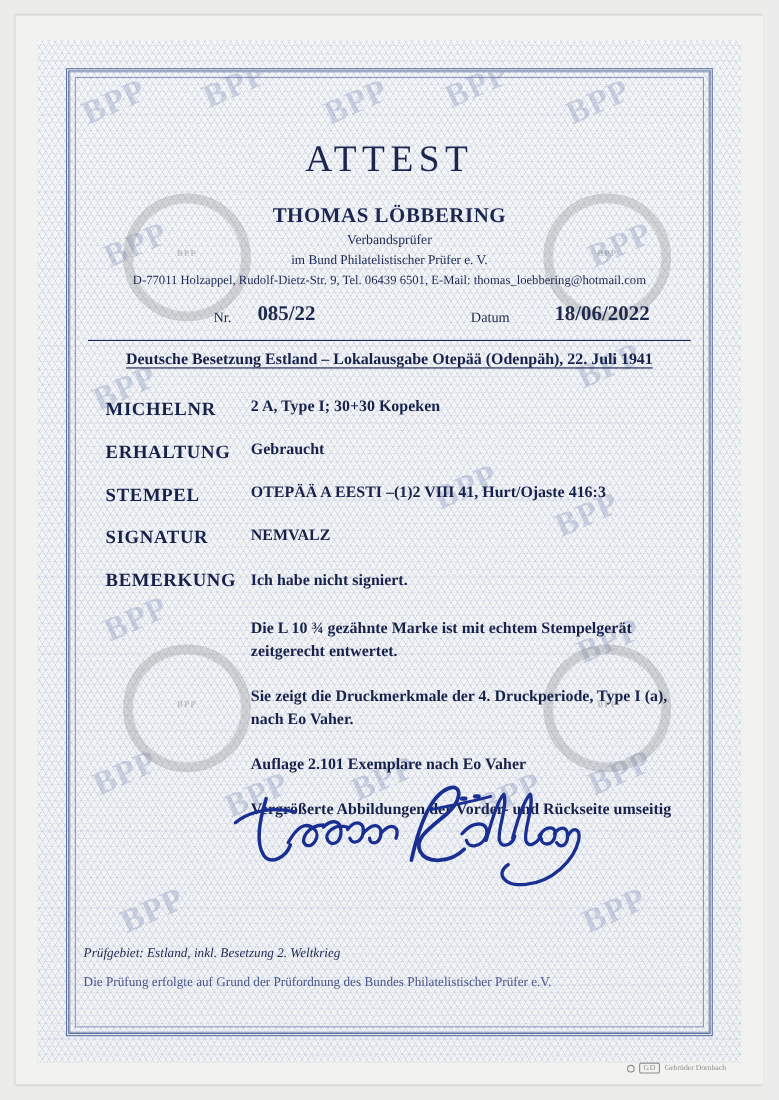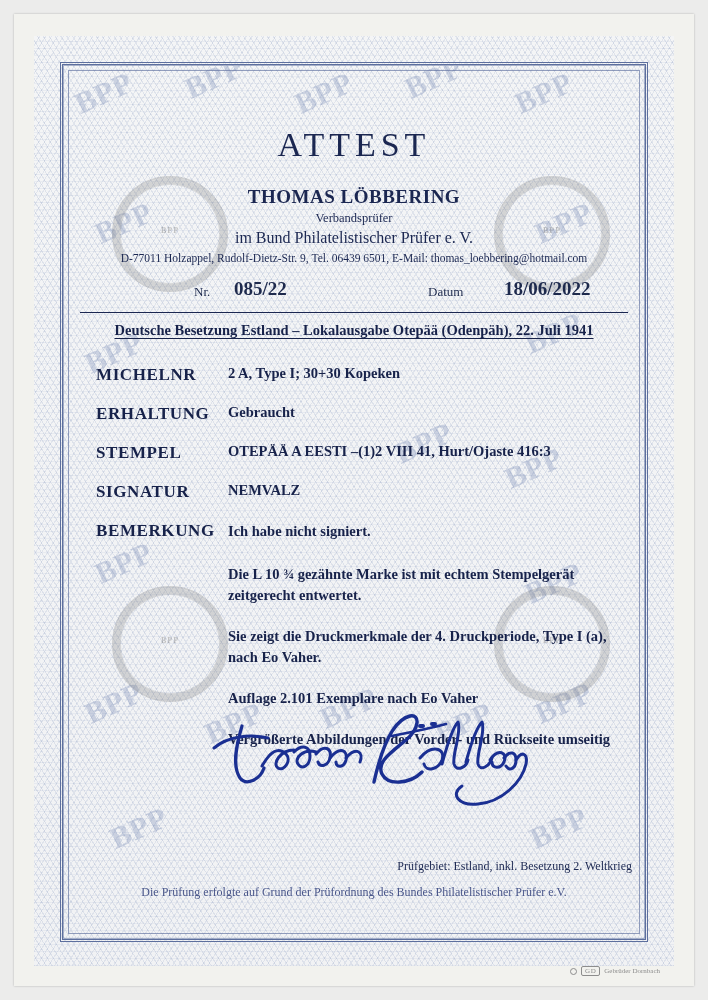--- a/index.html
+++ b/index.html
@@ -153,21 +153,21 @@
     margin-top: 22px;
     color: #1b2751;
   }
   .sub-line {
     text-align: center;
     font-size: 12.5px;
     margin-top: 3px;
     color: #1b2751;
   }
   .sub-line.small {
-    font-size: 16px;
+    font-size: 12px;
   }
   #address-line {
     text-align: center;
     font-size: 11.5px;
     margin-top: 5px;
     color: #1b2751;
   }
 
   
   #refrow {
@@ -244,29 +244,30 @@
     bottom: 112px;
     width: 330px;
     height: 110px;
   }
   #signature svg { display: block; }
 
   #footer1 {
     position: absolute;
     left: 0; right: 0;
     bottom: 54px;
-    text-align: right;
+    text-align: left;
     font-size: 12px;
     color: #1b2751;
+    font-style: italic;
   }
   #footer2 {
     position: absolute;
     left: 0; right: 0;
     bottom: 28px;
-    text-align: center;
+    text-align: left;
     font-size: 12px;
     color: #49568a;
   }
 
   
   #printer-mark {
     position: absolute;
     right: 34px;
     bottom: 10px;
     display: flex;

